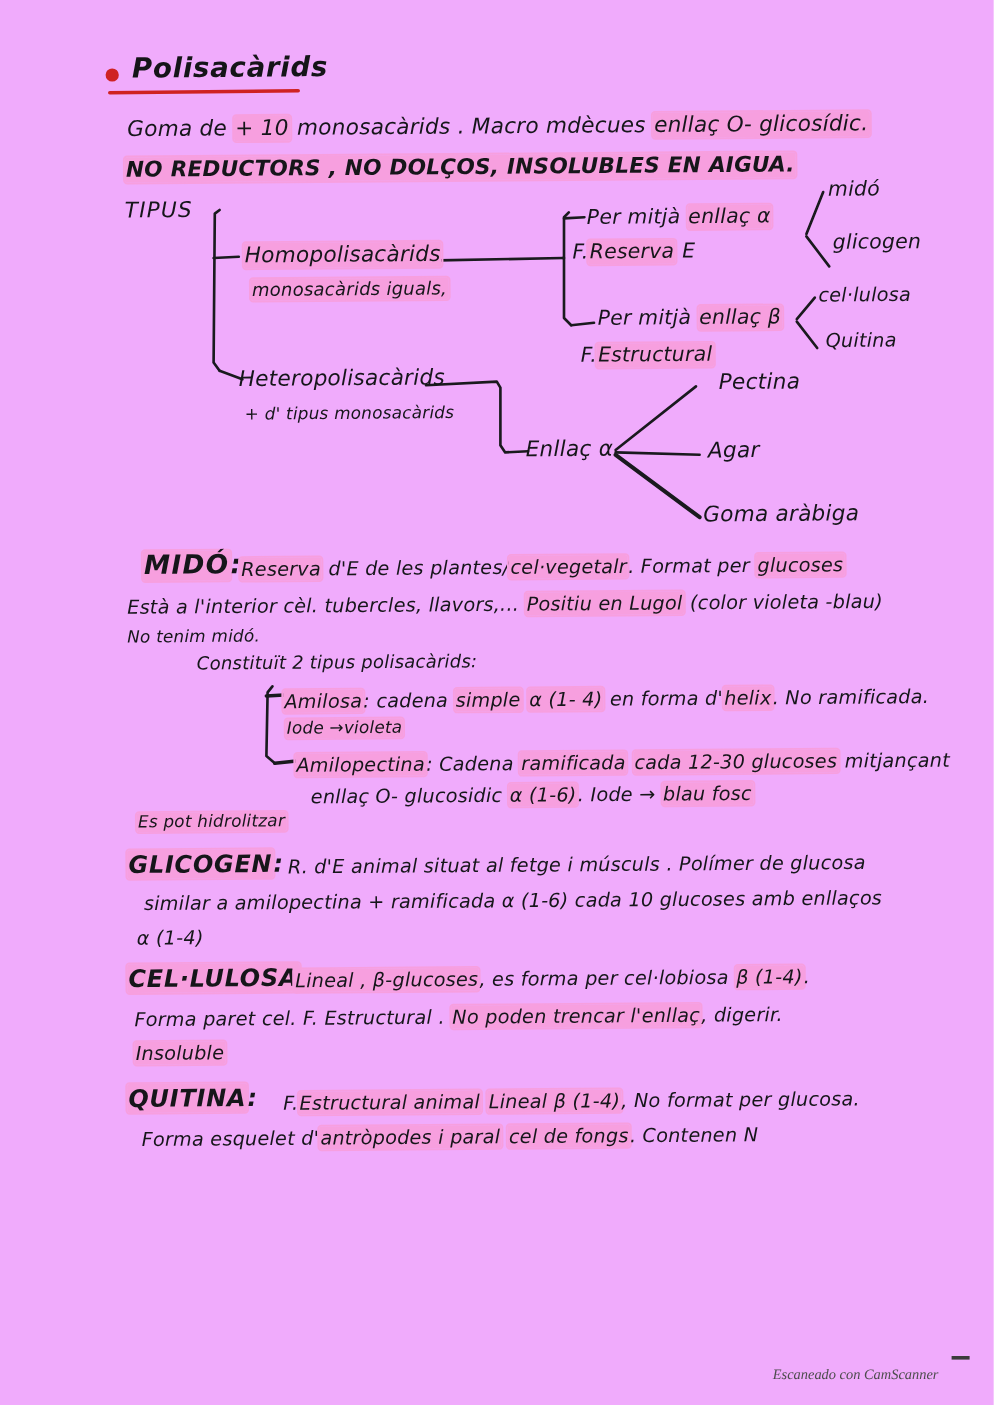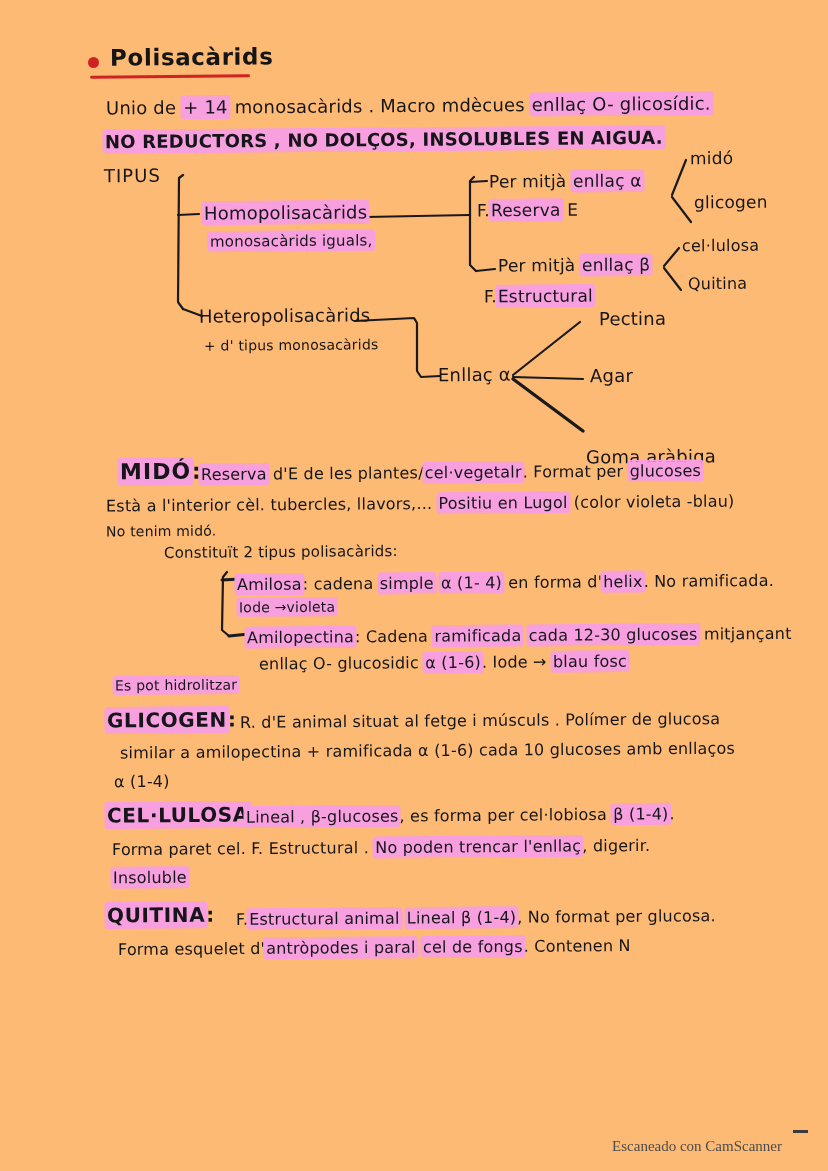--- a/index.html
+++ b/index.html
@@ -10,21 +10,22 @@
   body {
     width: 828px;
     height: 1171px;
     position: relative;
     font-family: "DejaVu Sans", sans-serif;
     overflow: hidden;
   }
   .page {
     position: absolute;
     inset: 0;
-    background: #fdba74;
+    background: #f0abfc;
+    font-style: italic;
   }
 
   
   .ink {
     position: absolute;
     color: #16161a;
     font-family: "DejaVu Sans", sans-serif;
     white-space: nowrap;
     line-height: 1.05;
     letter-spacing: 0.2px;
@@ -74,21 +75,21 @@
     width: 828px; height: 1171px;
     pointer-events: none;
   }
 
   
   #footer {
     position: absolute; left: 0; top: 1138px;
     width: 800px; text-align: right; padding-right: 18px;
     box-sizing: border-box;
     font-family: "Liberation Serif", serif;
-    font-size: 15px; color: #4c4c4c;
+    font-size: 12px; color: #4c4c4c;
   }
   #footer-tick {
     position: absolute; right: 20px; top: 1130px;
     width: 15px; height: 3px; background: #3b3b3b;
   }
 </style>
 </head>
 <body>
 
 <div class="page">
@@ -128,21 +129,21 @@
     </g>
   </svg>
 
   <div id="title-block">
     <div id="title-bullet"></div>
     <div id="title-text" class="hand">Polisacàrids</div>
     <div id="title-rule"></div>
   </div>
 
   <div class="ink hand t18" style="left:106px; top:97px;">
-    <span>Unio de </span><span class="hl">+ 14</span><span> monosacàrids . Macro mdècues </span><span class="hl">enllaç O- glicosídic.</span>
+    <span>Goma de </span><span class="hl">+ 10</span><span> monosacàrids . Macro mdècues </span><span class="hl">enllaç O- glicosídic.</span>
   </div>
 
   <div class="ink hand t18 bold" style="left:104px; top:131px;">
     <span class="hl">NO REDUCTORS , NO DOLÇOS, INSOLUBLES EN AIGUA.</span>
   </div>
 
   <div class="ink hand t18" style="left:104px; top:167px; letter-spacing:1px;">TIPUS</div>
 
   <div class="ink hand t18" style="left:203px; top:204px;">
     <span class="hl">Homopolisacàrids</span>
@@ -170,21 +171,21 @@
   <div class="ink hand t17" style="left:484px; top:288px;">
     <span>F.</span><span class="hl">Estructural</span>
   </div>
 
   <div class="ink hand t16" style="left:682px; top:238px;">cel·lulosa</div>
   <div class="ink hand t16" style="left:688px; top:276px;">Quitina</div>
 
   <div class="ink hand t18" style="left:438px; top:366px;">Enllaç α</div>
   <div class="ink hand t18" style="left:585px; top:310px;margin-left:14px;">Pectina</div>
   <div class="ink hand t18" style="left:590px; top:367px;">Agar</div>
-  <div class="ink hand t18" style="left:586px; top:420px;margin-top:28px;">Goma aràbiga</div>
+  <div class="ink hand t18" style="left:586px; top:420px;">Goma aràbiga</div>
 
   <div class="ink hand t22" style="left:106px; top:460px;padding-left:13px;">
     <span class="hl">MIDÓ</span><span>:</span>
   </div>
   <div class="ink hand t16" style="left:200px; top:465px;">
     <span class="hl">Reserva</span><span> d'E  de les plantes/</span><span class="hl">cel·vegetalr</span><span>. Format per </span><span class="hl">glucoses</span>
   </div>
   <div class="ink hand t16" style="left:106px; top:496px;">
     <span>Està  a l'interior cèl. tubercles, llavors,... </span><span class="hl">Positiu en Lugol</span><span> (color violeta -blau)</span>
   </div>

